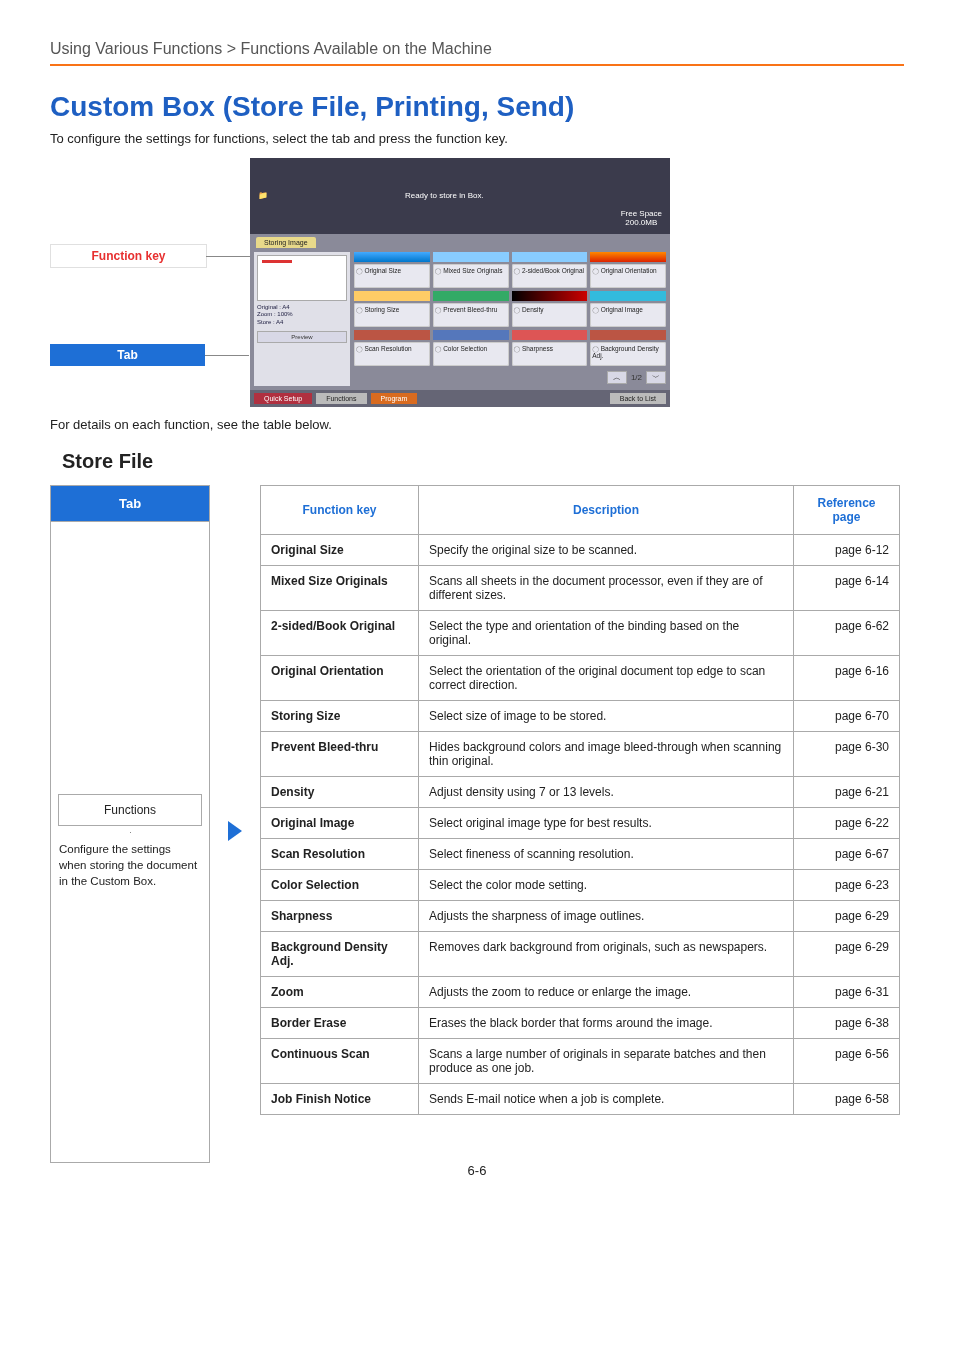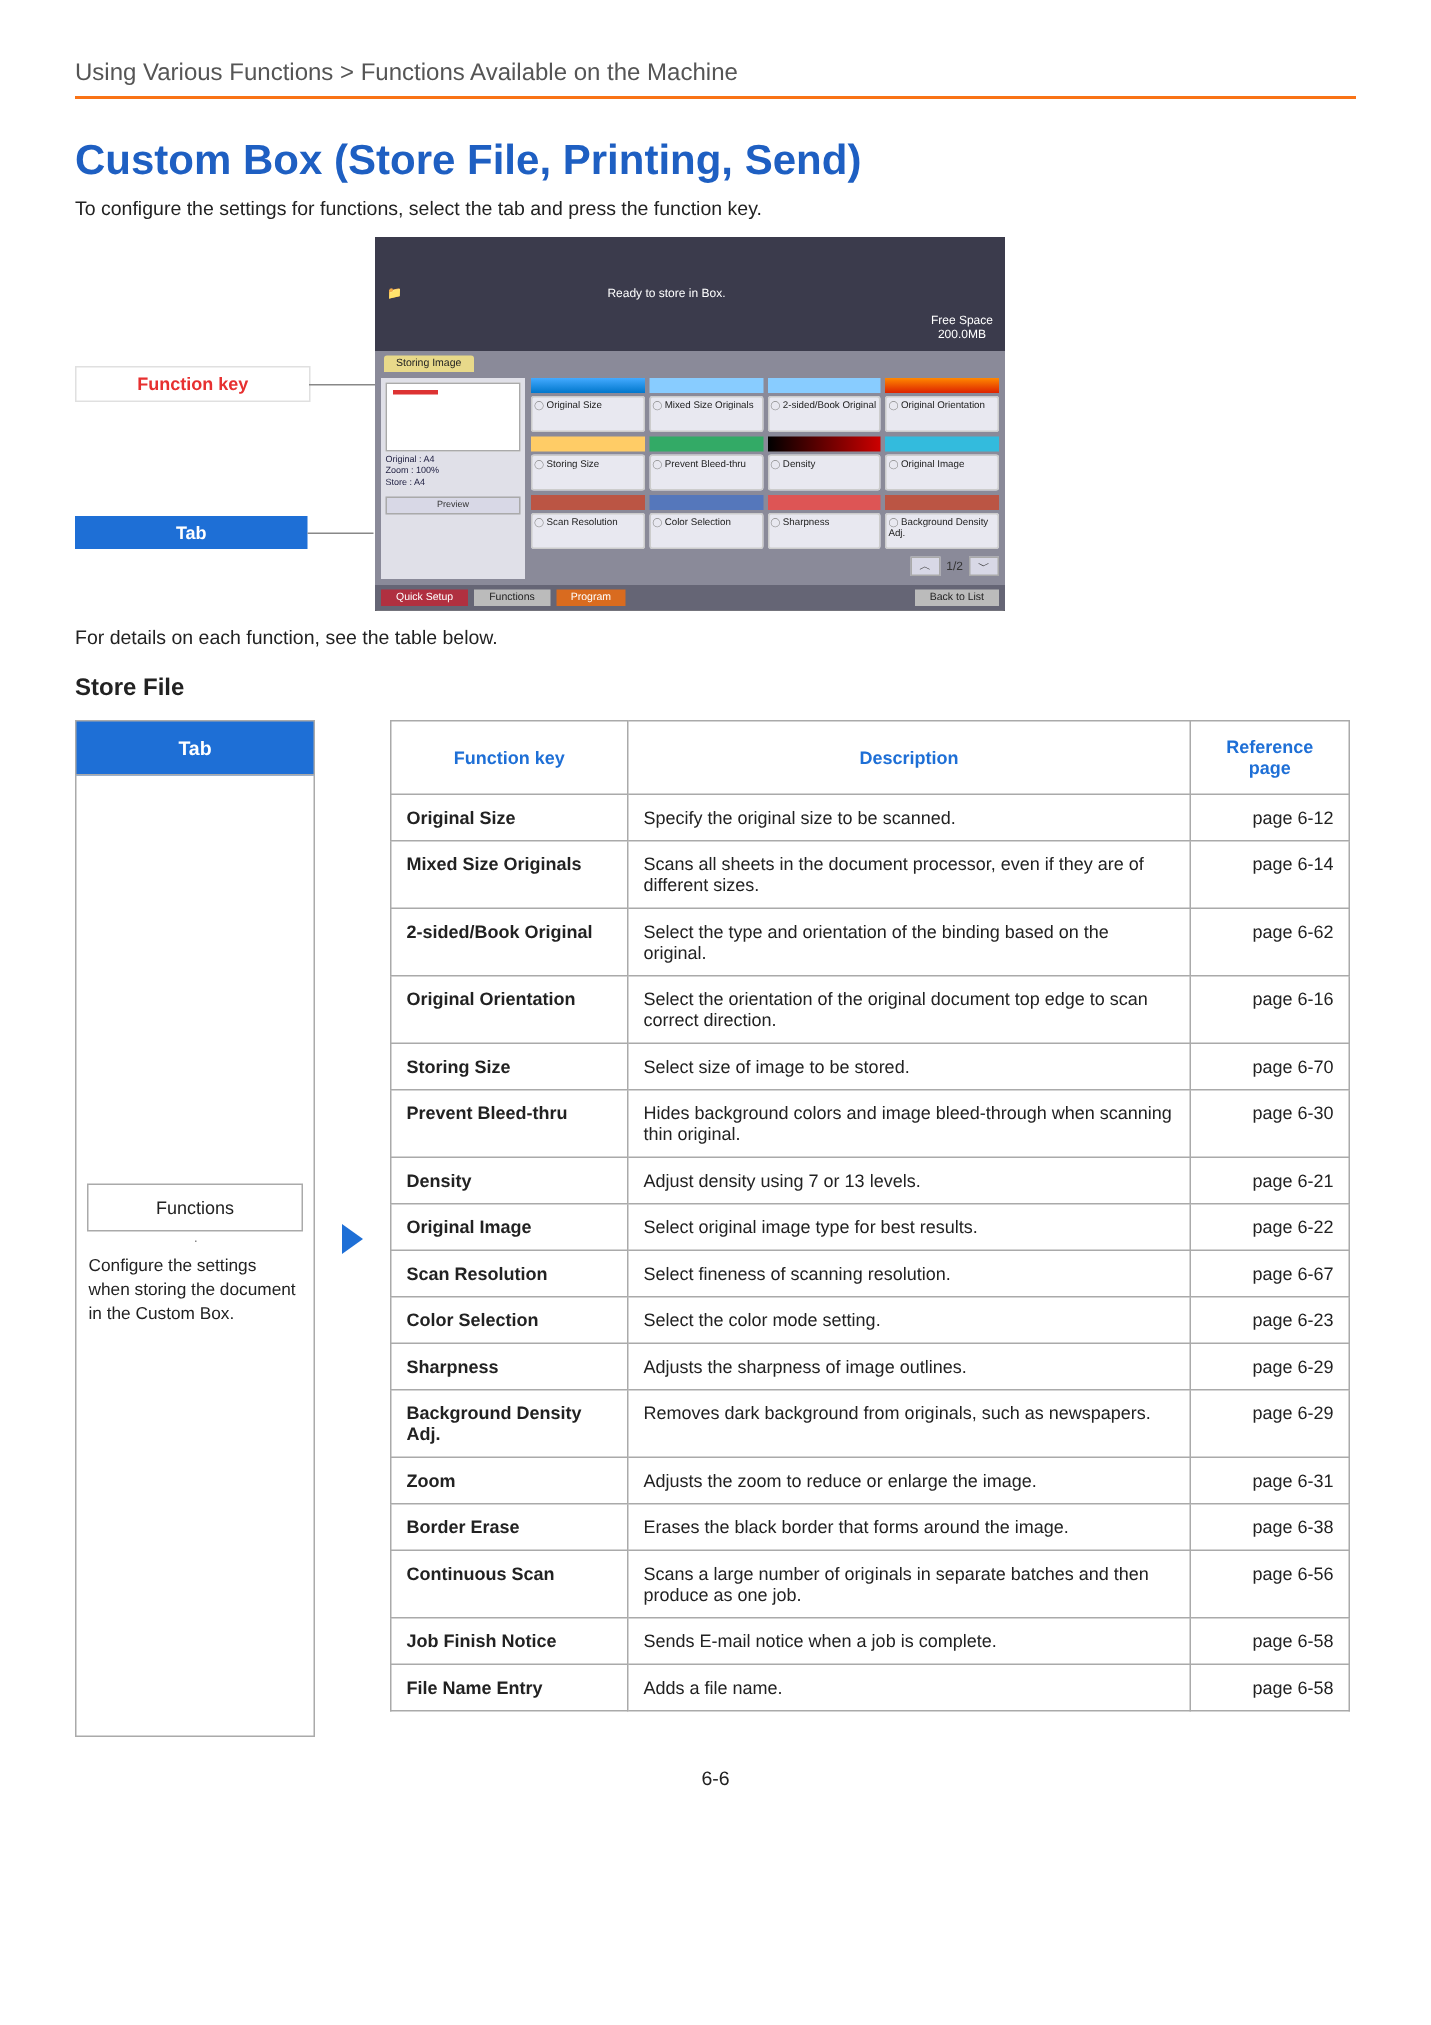--- a/index.html
+++ b/index.html
@@ -123,21 +123,21 @@
     text-align:center;
     font-weight:bold;
     font-size:12px;
   }
   .lbl.fn { top:86px; color:#e73030; background:#fff; border:1px solid #e0e0e0;}
   .lbl.fn::after{content:"";position:absolute;right:-44px;top:50%;width:44px;border-top:1px solid #888;}
   .lbl.tab { top:186px; background:#1e6fd6;color:#fff;}
   .lbl.tab::after{content:"";position:absolute;right:-44px;top:50%;width:44px;border-top:1px solid #888;}
 
   .below{margin:8px 0 18px 0;}
-  h3.section{font-size:16px;font-weight:bold;margin:16px 0 12px 0;}
+  h3.section{font-size:20px;font-weight:bold;margin:16px 0 12px 12px;}
 
   .lower{display:flex;gap:18px;align-items:flex-start;}
   .left-col{width:160px;}
   .tab-head{
     background:#1e6fd6;color:#fff;font-weight:bold;text-align:center;
     padding:10px 0;border:1px solid #aaa;
   }
   .tab-body{
     border:1px solid #aaa;border-top:none;padding:10px 8px;min-height:620px;
     display:flex;flex-direction:column;justify-content:center;align-items:center;
@@ -157,21 +157,21 @@
   }
   table.spec th{
     background:#fff;color:#1e6fd6;font-weight:bold;border:1px solid #aaa;
     padding:10px 8px;text-align:center;
   }
   table.spec td{
     border:1px solid #aaa;padding:8px 10px;vertical-align:top;
   }
   table.spec td.fn{font-weight:bold;width:137px;}
   table.spec td.ref{width:85px;text-align:right;}
-  .pagenum{text-align:center;margin-top:20px;font-size:13px;}
+  .pagenum{text-align:center;font-size:13px;}
 </style>
 </head>
 <body>
 
 <div class="breadcrumb">Using Various Functions &gt; Functions Available on the Machine</div>
 
 <h1 class="title">Custom Box (Store File, Printing, Send)</h1>
 <div class="intro">To configure the settings for functions, select the tab and press the function key.</div>
 
 <div class="screenshot-area">
@@ -351,22 +351,17 @@
         <tr>
           <td class="fn">Continuous Scan</td>
           <td>Scans a large number of originals in separate batches and then produce as one job.</td>
           <td class="ref">page 6-56</td>
         </tr>
         <tr>
           <td class="fn">Job Finish Notice</td>
           <td>Sends E-mail notice when a job is complete.</td>
           <td class="ref">page 6-58</td>
         </tr>
-        <tr>
-          <td class="fn">File Name Entry</td>
-          <td>Adds a file name.</td>
-          <td class="ref">page 6-58</td>
-        </tr>
       </tbody>
   </table>
 </div>
 
 <div class="pagenum">6-6</div>
 
 </body></html>

